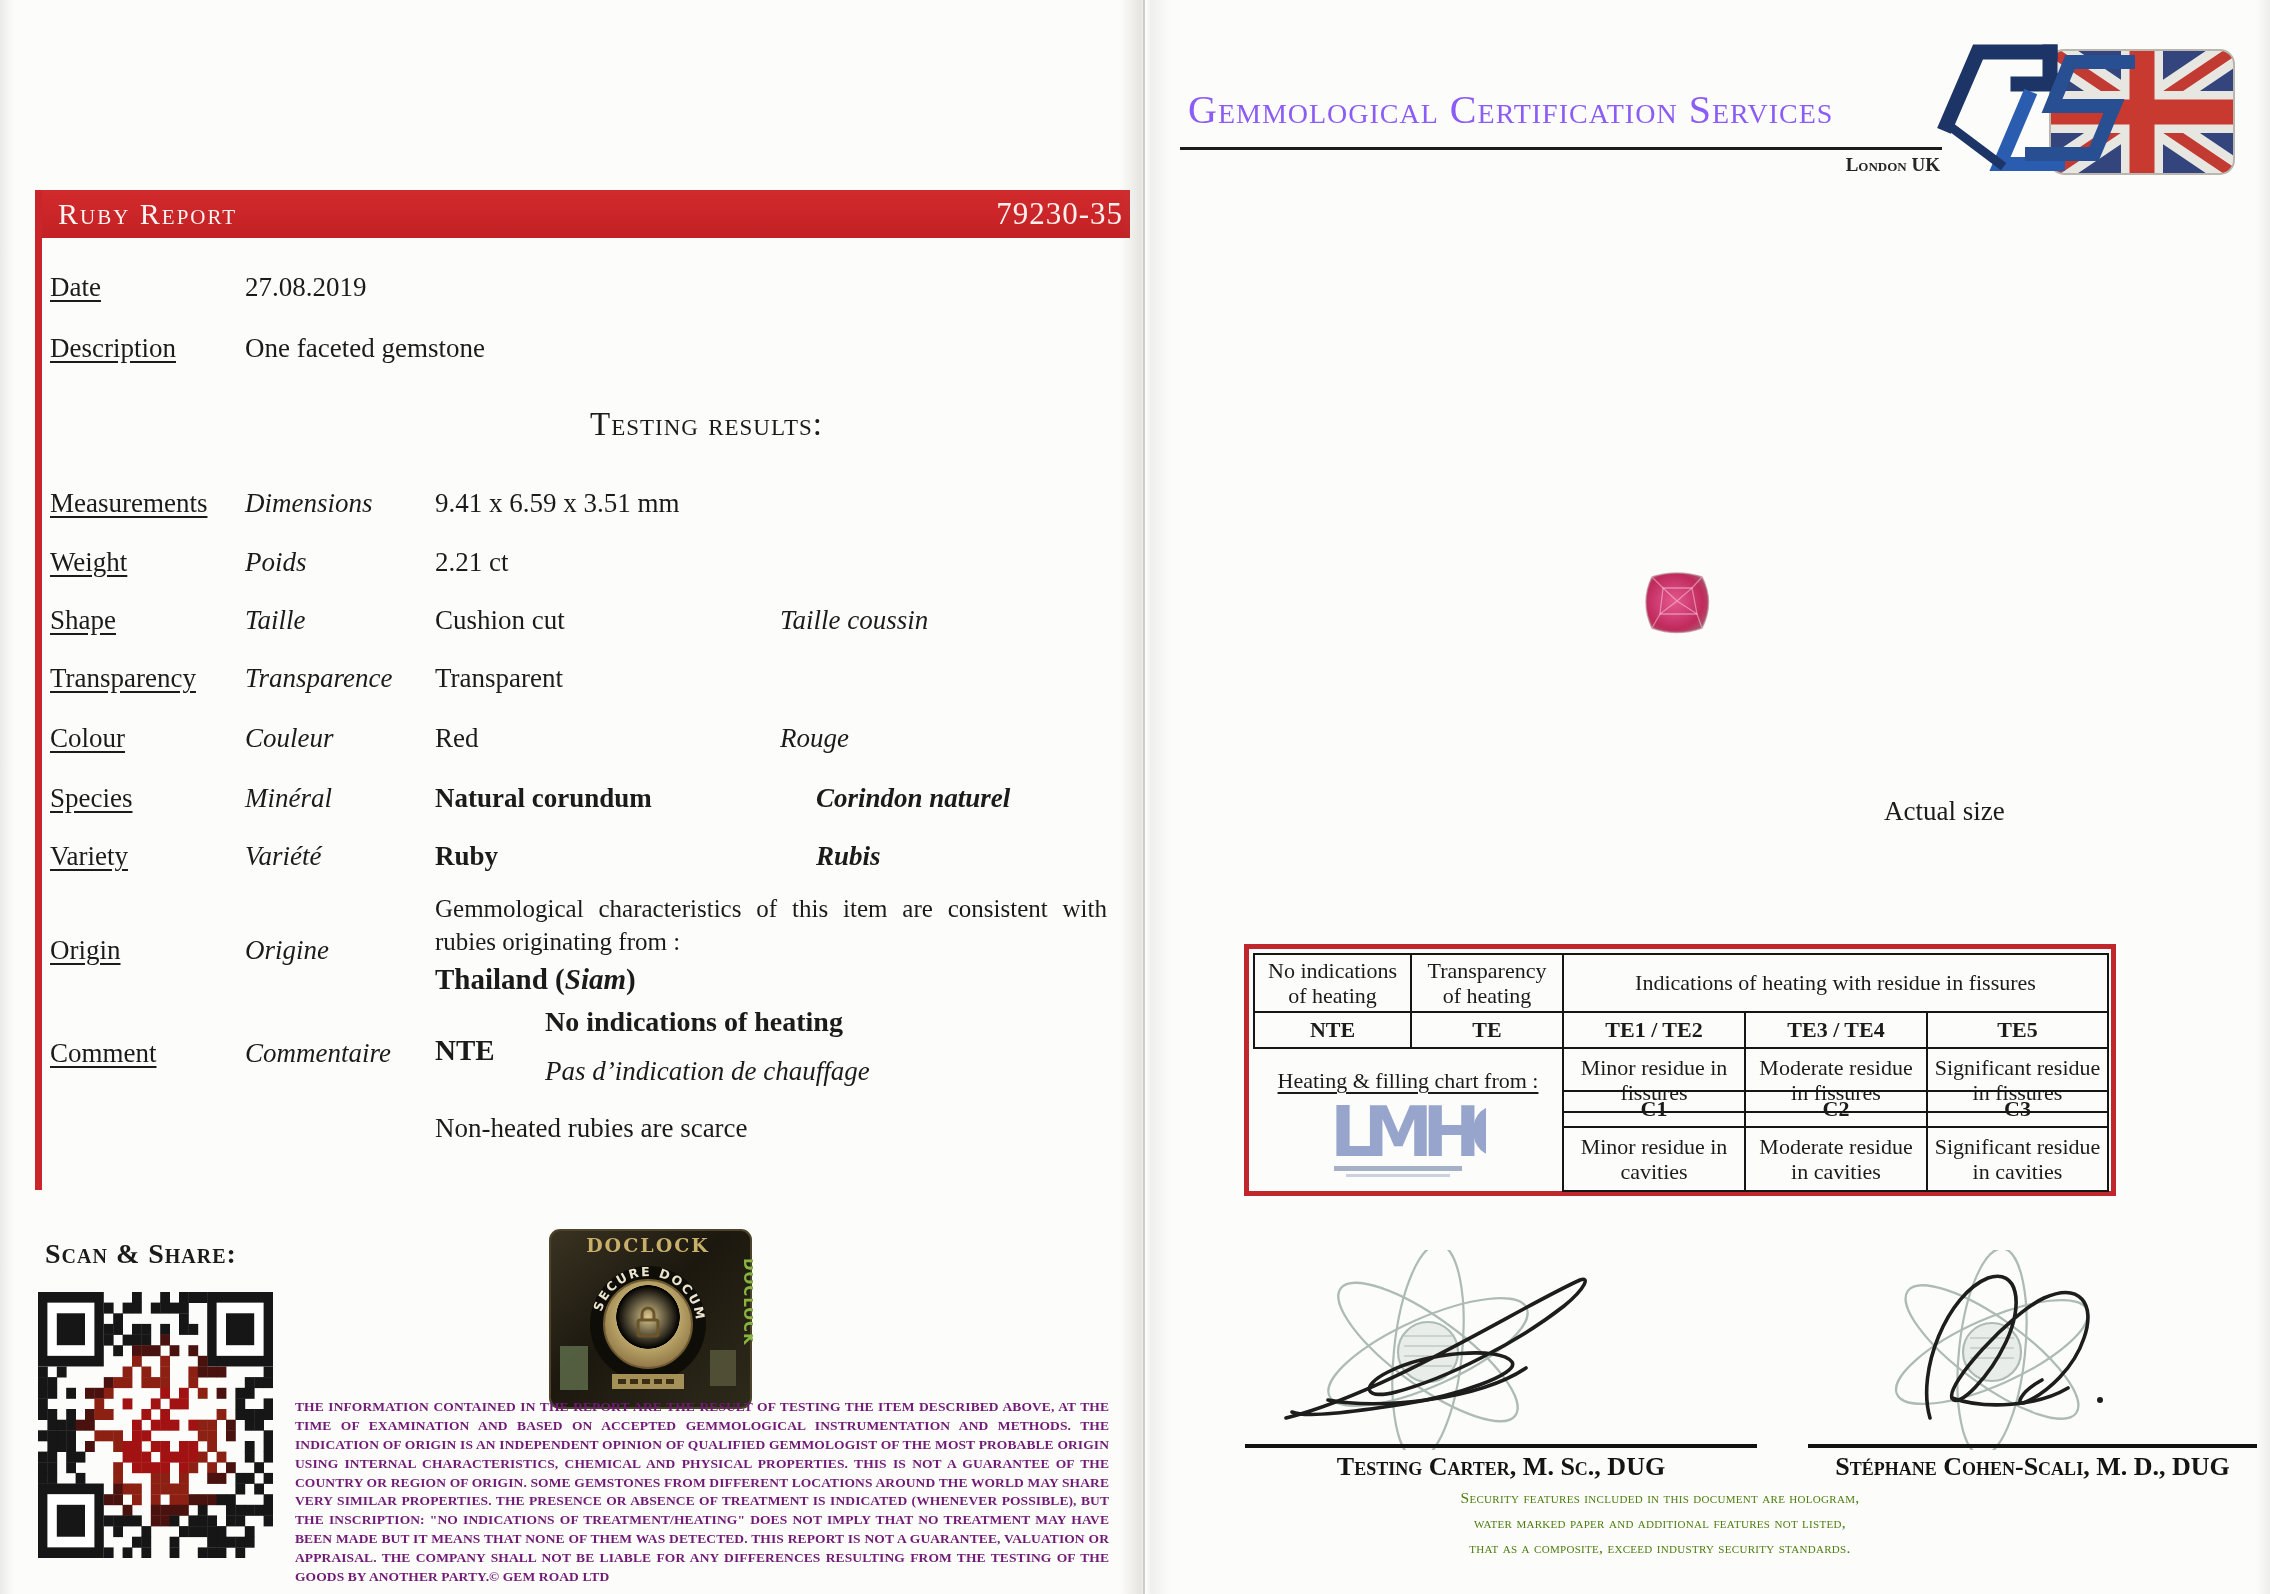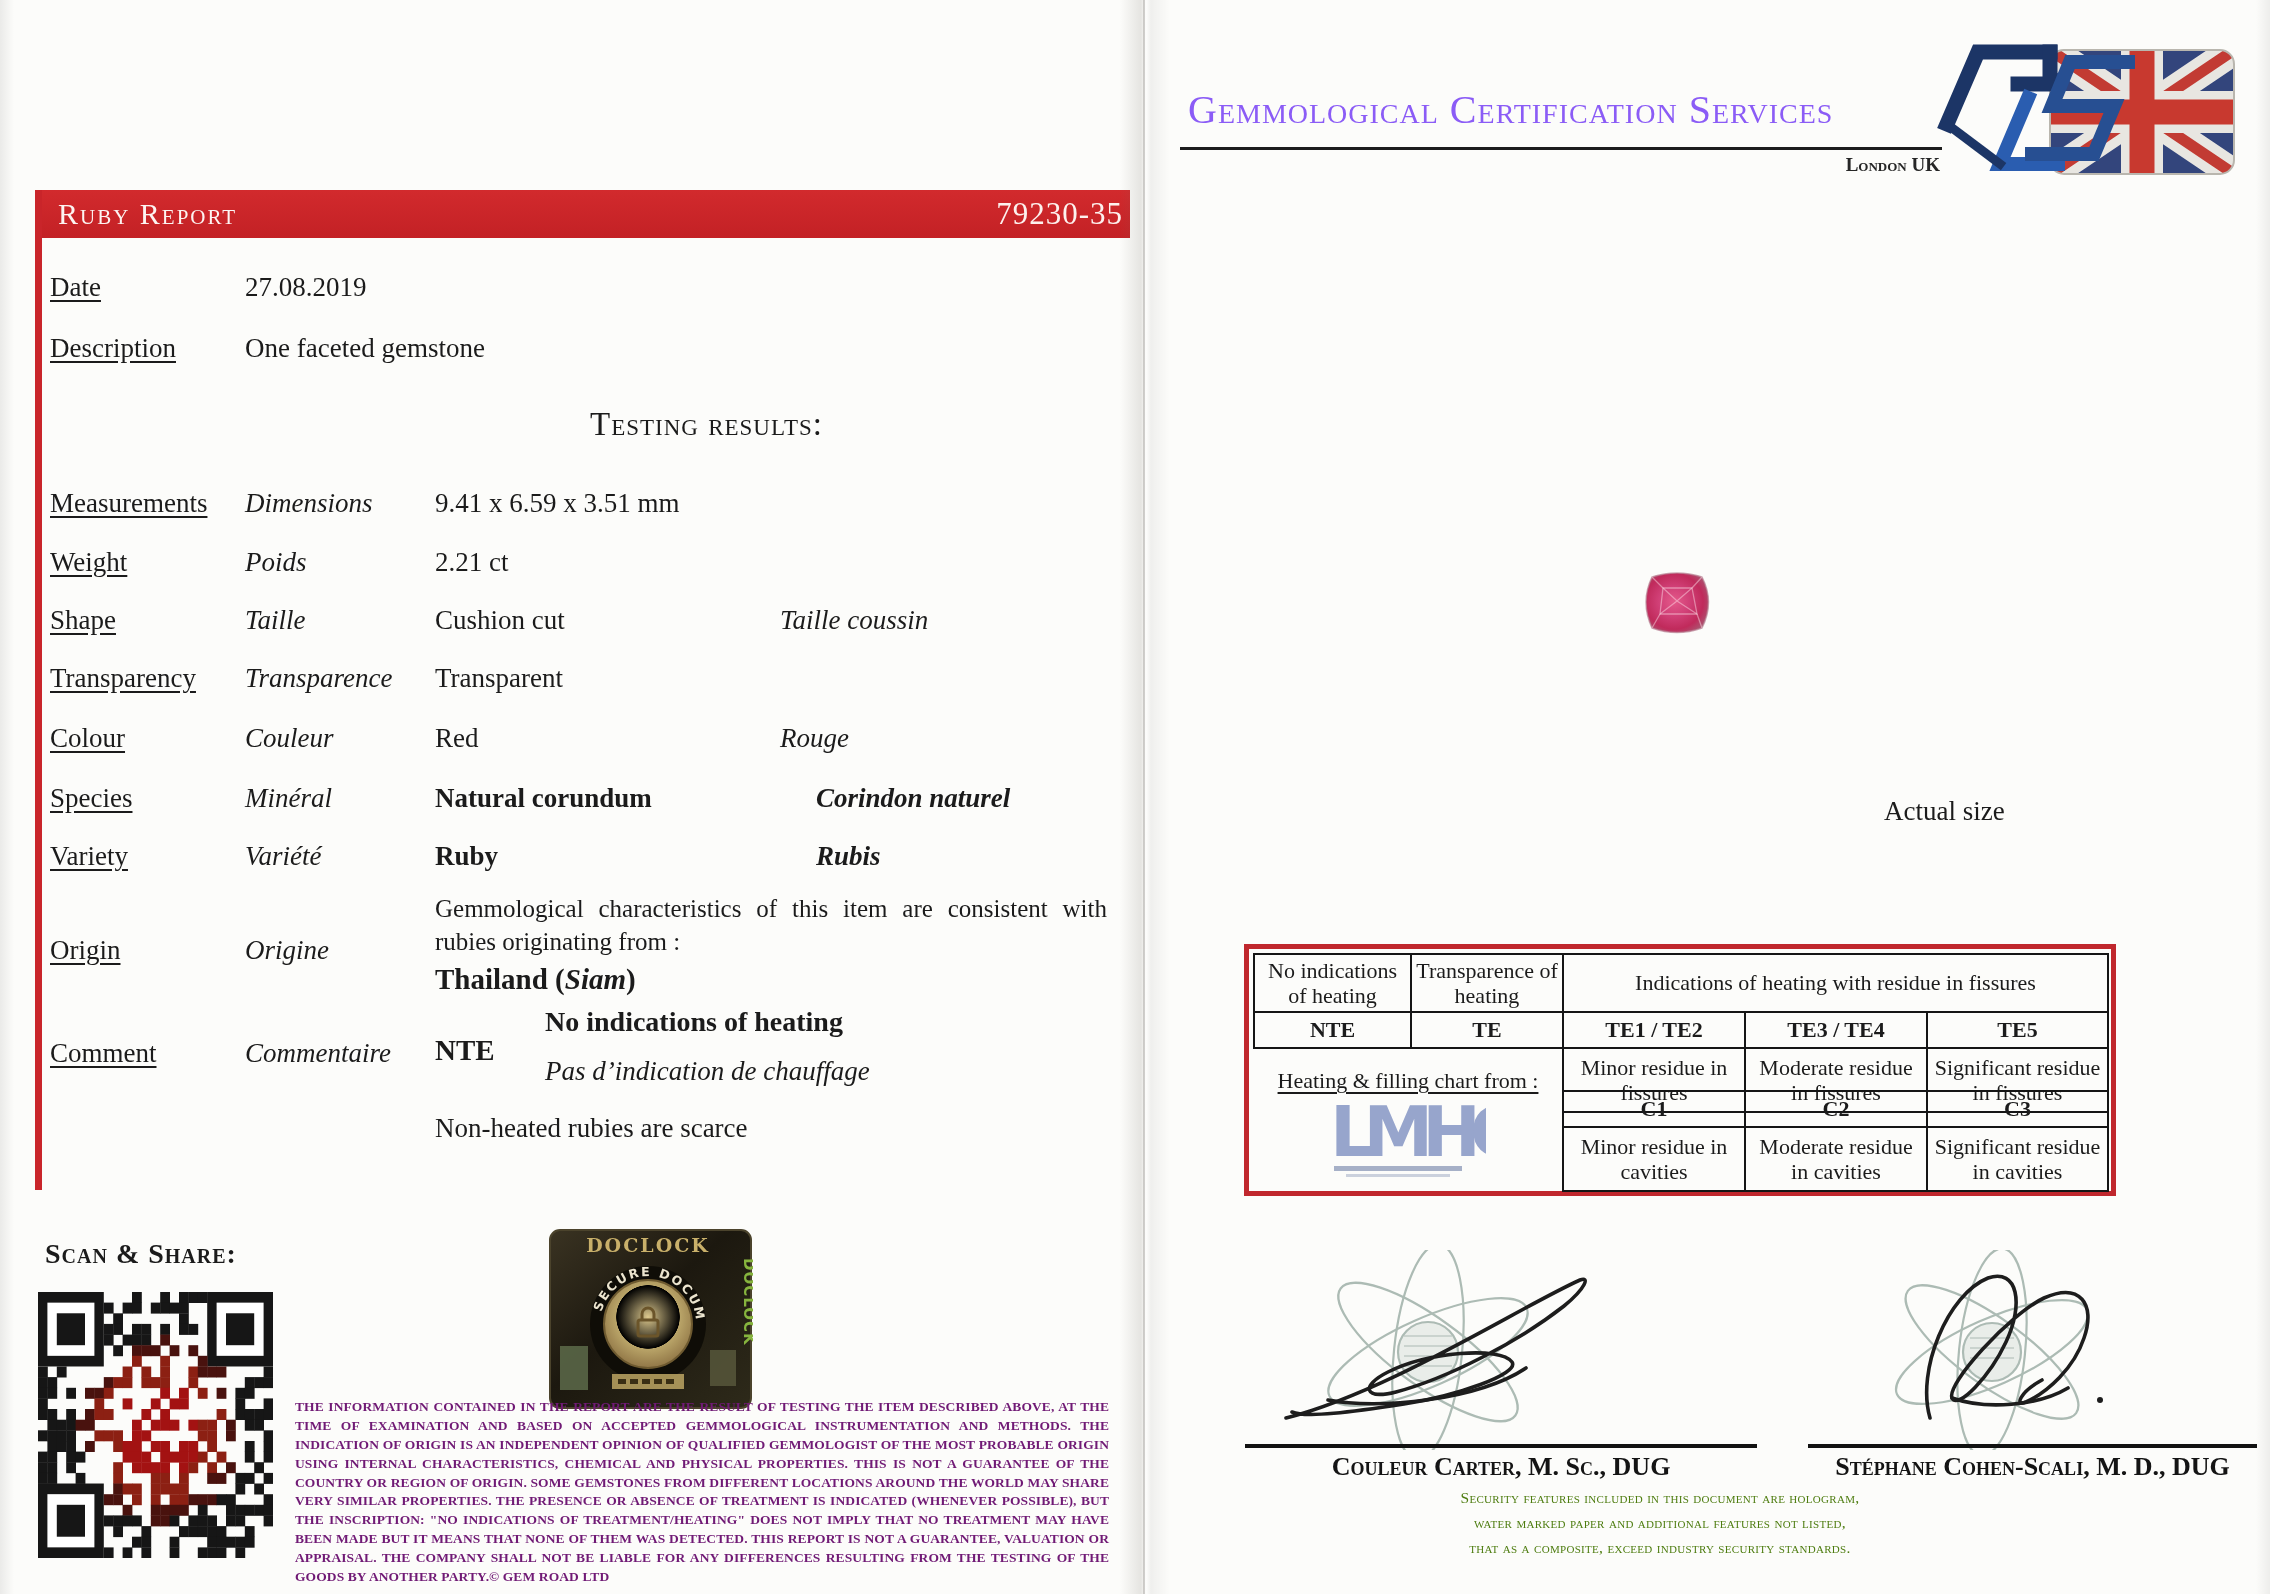--- a/index.html
+++ b/index.html
@@ -523,21 +523,21 @@
     <colgroup>
         <col style="width:157px">
         <col style="width:152px">
         <col style="width:182px">
         <col style="width:182px">
         <col style="width:181px">
       </colgroup>
     <tbody>
         <tr class="head">
       <td>No indications of heating</td>
-      <td>Transparence of heating</td>
+      <td>Transparency of heating</td>
       <td colspan="3">Indications of heating with residue in fissures</td>
     </tr>
     <tr class="codes">
       <td>NTE</td>
       <td>TE</td>
       <td>TE1 / TE2</td>
       <td>TE3 / TE4</td>
       <td>TE5</td>
     </tr>
     <tr class="desc">
@@ -584,21 +584,21 @@
       <ellipse cx="160" cy="102" rx="108" ry="34" transform="rotate(96 160 102)"></ellipse>
       <circle cx="160" cy="102" r="30" fill="#cfd9d4" fill-opacity=".5"></circle>
       <path d="M136,86 h48 M136,96 h48 M136,106 h48 M136,116 h48" stroke-width="1.2"></path>
     </g>
     <g stroke="#1d1d1d" stroke-width="3.6" fill="none" stroke-linecap="round">
       <path d="M18,168 C120,142 250,58 312,30 C322,26 318,38 296,56 C250,92 180,128 128,142 C96,150 92,136 120,122 C160,102 232,96 244,112 C252,124 188,146 136,154 C84,162 38,168 24,162"></path>
       <path d="M60,150 C110,160 210,150 258,118"></path>
     </g>
   </svg>
   <div class="abs sigline" id="sigline-1"></div>
-  <div class="abs signame" id="signame-1">Couleur Carter, M. Sc., DUG</div>
+  <div class="abs signame" id="signame-1">Testing Carter, M. Sc., DUG</div>
 
   <svg class="abs" id="sig2" width="310" height="200" viewBox="0 0 310 200">
     <g stroke="#9fb0a8" stroke-width="2.2" fill="none" opacity=".85">
       <ellipse cx="140" cy="102" rx="104" ry="33" transform="rotate(-24 140 102)"></ellipse>
       <ellipse cx="140" cy="102" rx="104" ry="33" transform="rotate(36 140 102)"></ellipse>
       <ellipse cx="140" cy="102" rx="104" ry="33" transform="rotate(96 140 102)"></ellipse>
       <circle cx="140" cy="102" r="29" fill="#cfd9d4" fill-opacity=".5"></circle>
       <path d="M118,88 h44 M118,98 h44 M118,108 h44" stroke-width="1.2"></path>
     </g>
     <g stroke="#1d1d1d" stroke-width="3.6" fill="none" stroke-linecap="round">

